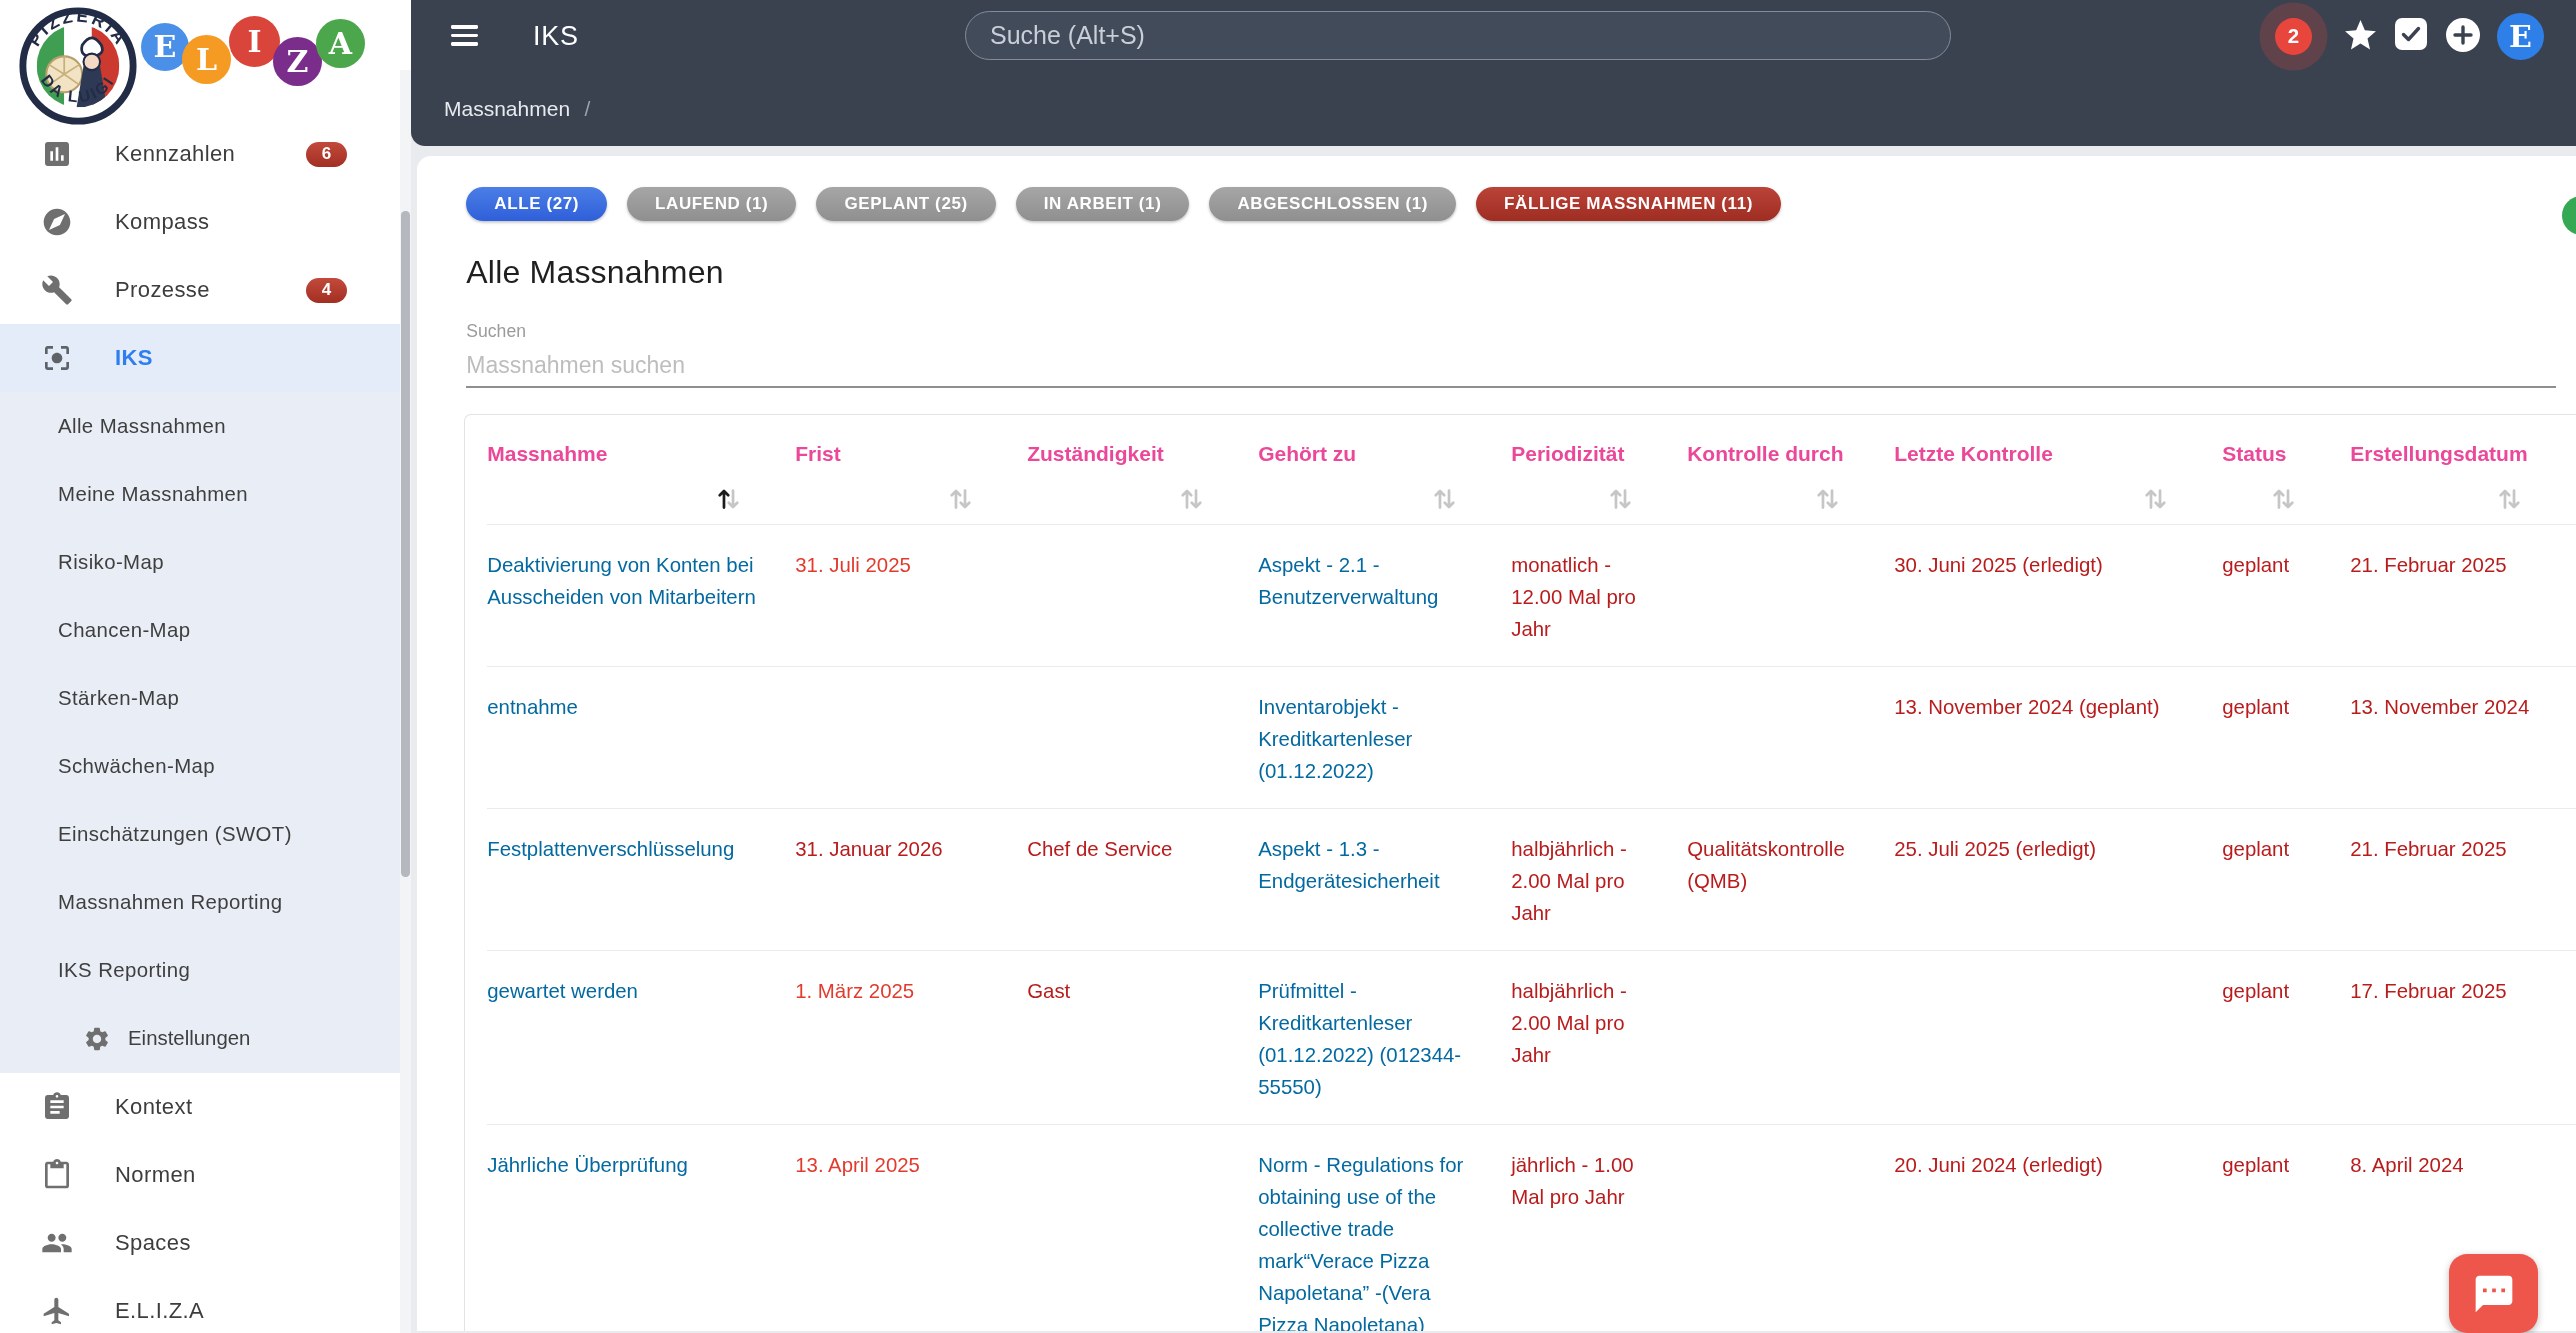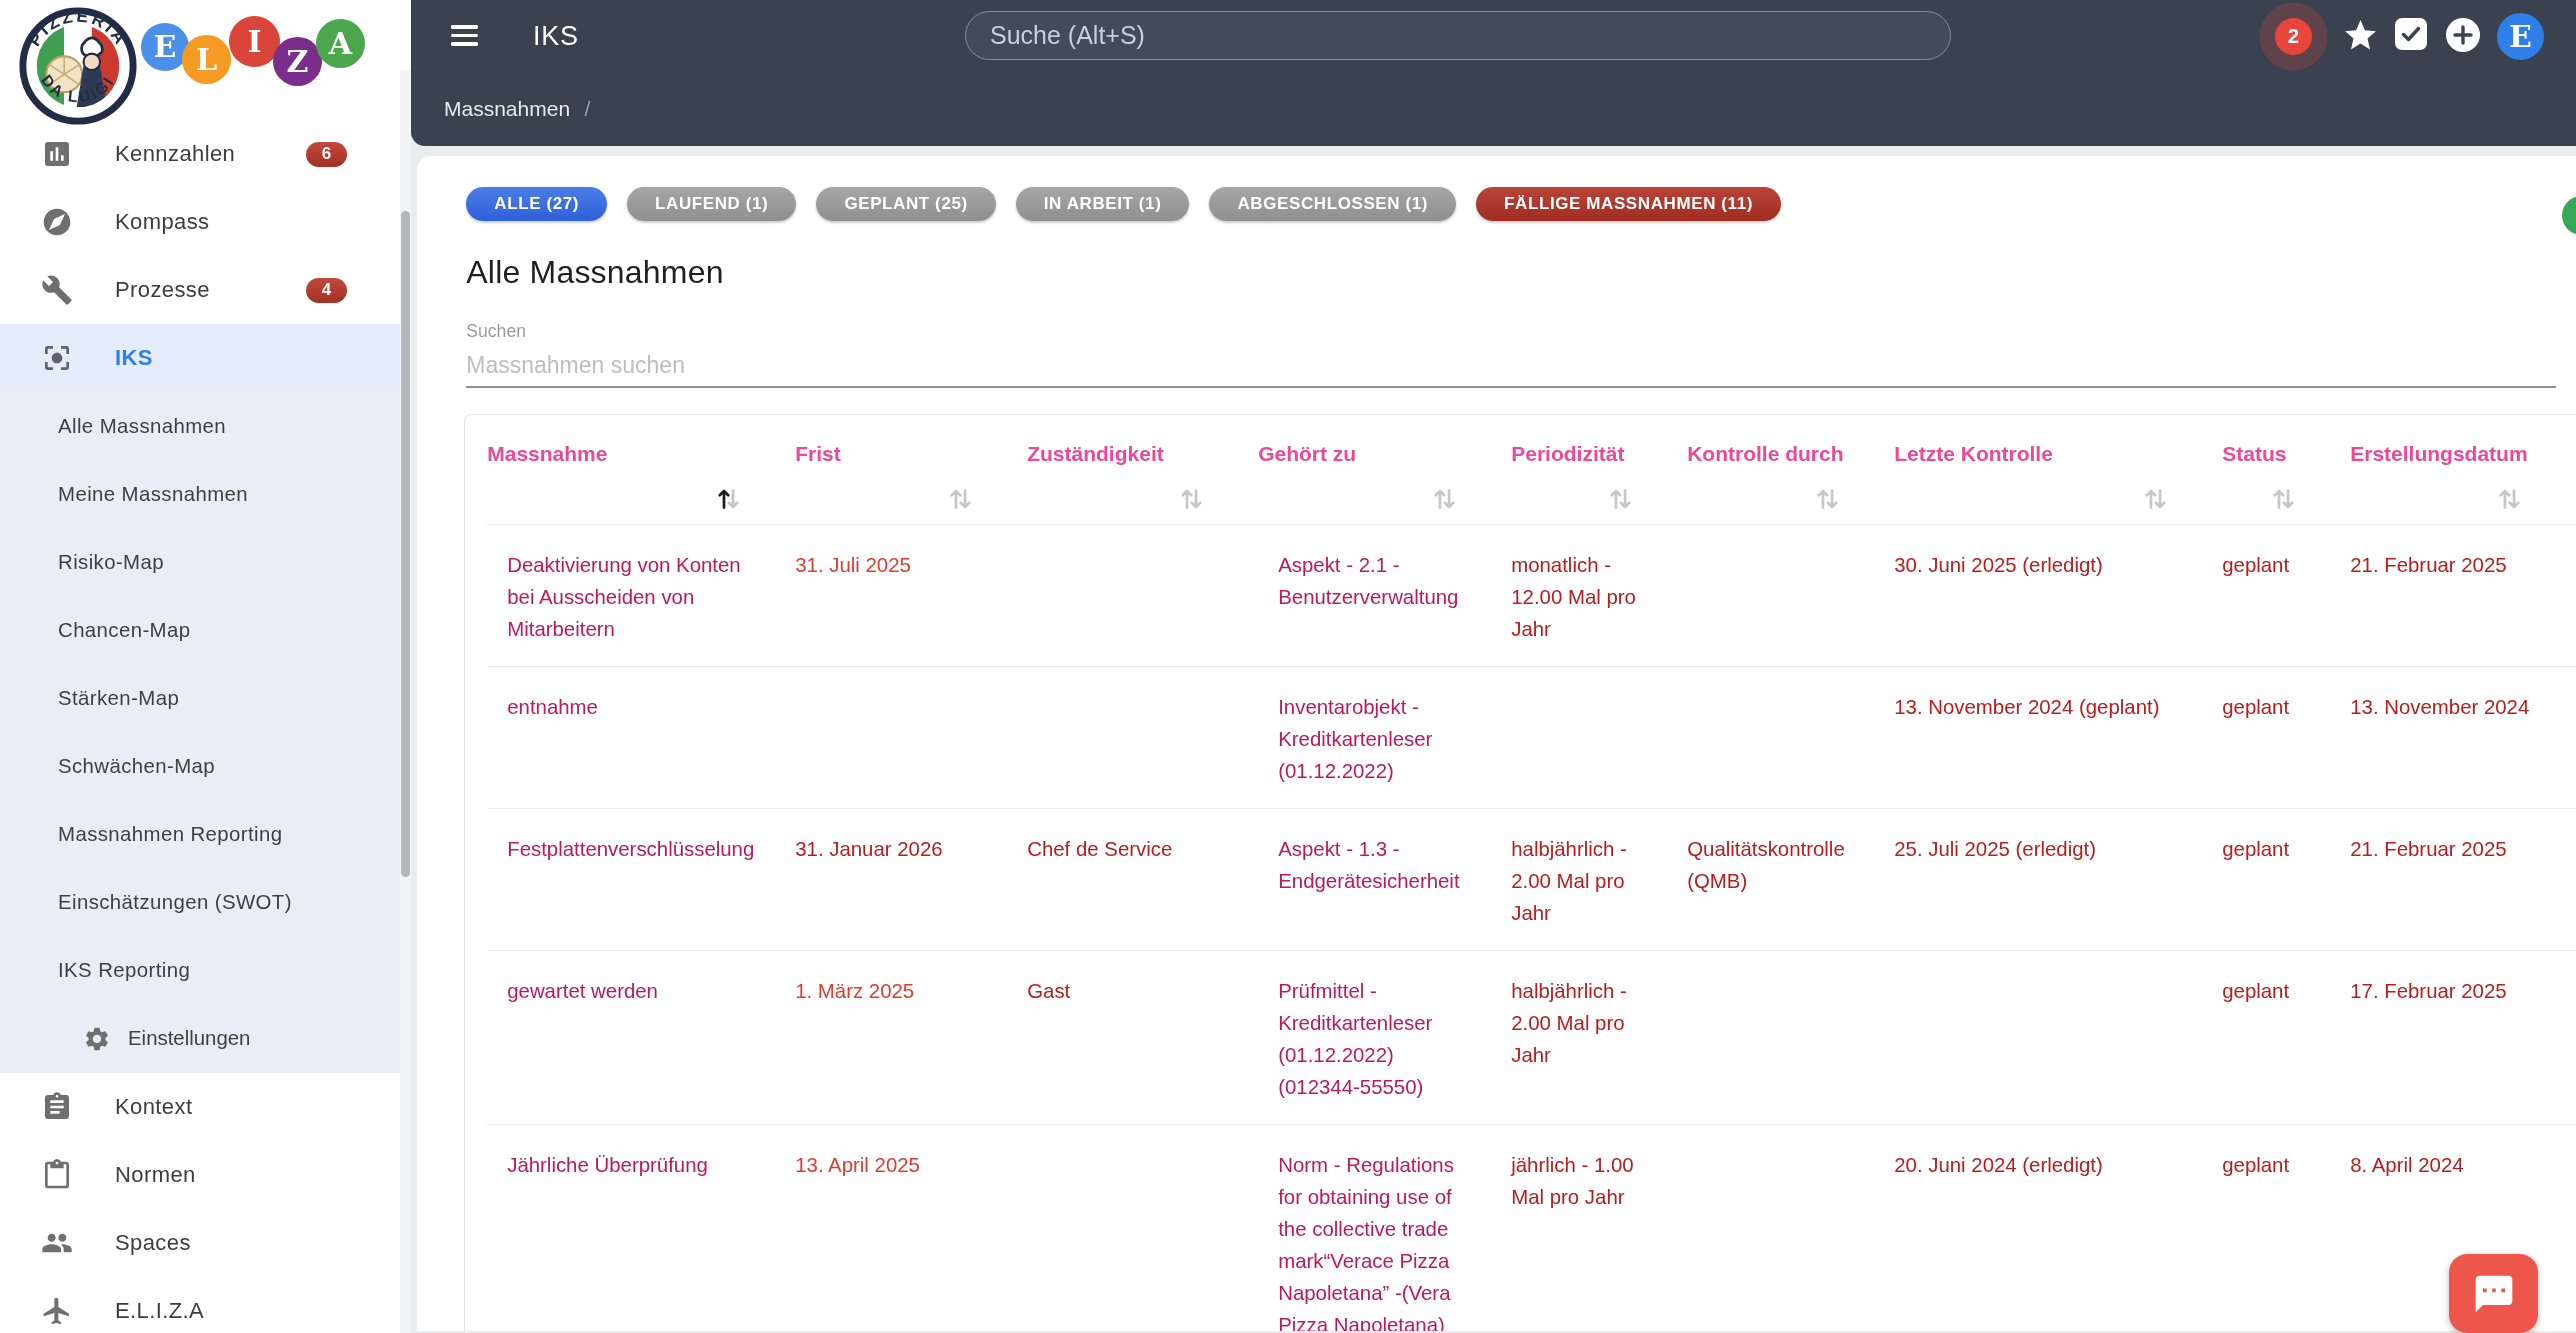--- a/index.html
+++ b/index.html
@@ -73,21 +73,21 @@
   .search-input::placeholder { color:#bdbdbd; }
 
   
   .table-card { margin-top:26px; margin-left:-2.1px; width:2128px; border:1.4px solid #e3e3e3;
      border-bottom:none; border-top-left-radius:7px; border-top-right-radius:7px; padding-left:22px; }
   .t-row { display:grid; grid-template-columns:308px 232px 231px 253px 176px 207px 328px 128px 226px; }
   .t-head .th { position:relative; padding:25px 32px 56px 0; font-size:21px; font-weight:bold; color:#ec4899; line-height:28px; }
   .th .sort { position:absolute; bottom:10px; right:51px; width:31px; height:31px; cursor:pointer; }
   .t-body .t-row { border-top:1.4px solid #ebebeb; }
   .t-body .td { padding:24px 32px 21px 0; font-size:20.4px; line-height:32px; color:#b91c1c; }
-  .td.link { color:#be185d; cursor:pointer;margin-left:20px; }
+  .td.link { color:#0369a1; cursor:pointer; }
   .td.overdue { color:#e23b2e; }
   .t-body .t-row:last-child { min-height:183px; }
 
   
   .chat-fab { position:absolute; right:38px; bottom:0px; width:89px; height:79px; border-radius:18.3px;
      background:#ee564c; display:flex; align-items:center; justify-content:center; cursor:pointer;
      box-shadow:0 2.8px 7px rgba(0,0,0,.25); }
 </style>
 </head>
 <body>
@@ -172,22 +172,22 @@
     <span class="nlabel">IKS</span>
   </div>
 
   <div class="subsection">
     <div class="sub-item">Alle Massnahmen</div>
     <div class="sub-item">Meine Massnahmen</div>
     <div class="sub-item">Risiko-Map</div>
     <div class="sub-item">Chancen-Map</div>
     <div class="sub-item">Stärken-Map</div>
     <div class="sub-item">Schwächen-Map</div>
+    <div class="sub-item">Einschätzungen (SWOT)</div>
     <div class="sub-item">Massnahmen Reporting</div>
-    <div class="sub-item">Einschätzungen (SWOT)</div>
     <div class="sub-item">IKS Reporting</div>
     <div class="settings-item">
       <span class="nicon">
         <svg width="28" height="28" viewBox="0 0 24 24">
             <path fill="#6f6f6f" d="M19.14 12.94c.04-.3.06-.61.06-.94 0-.32-.02-.64-.07-.94l2.03-1.58c.18-.14.23-.41.12-.61l-1.92-3.32c-.12-.22-.37-.29-.59-.22l-2.39.96c-.5-.38-1.03-.7-1.62-.94l-.36-2.54c-.04-.24-.24-.41-.48-.41h-3.84c-.24 0-.43.17-.47.41l-.36 2.54c-.59.24-1.13.57-1.62.94l-2.39-.96c-.22-.08-.47 0-.59.22L2.74 8.87c-.12.21-.08.47.12.61l2.03 1.58c-.05.3-.09.63-.09.94s.02.64.07.94l-2.03 1.58c-.18.14-.23.41-.12.61l1.92 3.32c.12.22.37.29.59.22l2.39-.96c.5.38 1.03.7 1.62.94l.36 2.54c.05.24.24.41.48.41h3.84c.24 0 .44-.17.47-.41l.36-2.54c.59-.24 1.13-.56 1.62-.94l2.39.96c.22.08.47 0 .59-.22l1.92-3.32c.12-.22.07-.47-.12-.61l-2.01-1.58zM12 15.6c-1.98 0-3.6-1.62-3.6-3.6s1.62-3.6 3.6-3.6 3.6 1.62 3.6 3.6-1.62 3.6-3.6 3.6z"></path>
           </svg>
       </span>
       <span class="nlabel">Einstellungen</span>
     </div>
   </div>

